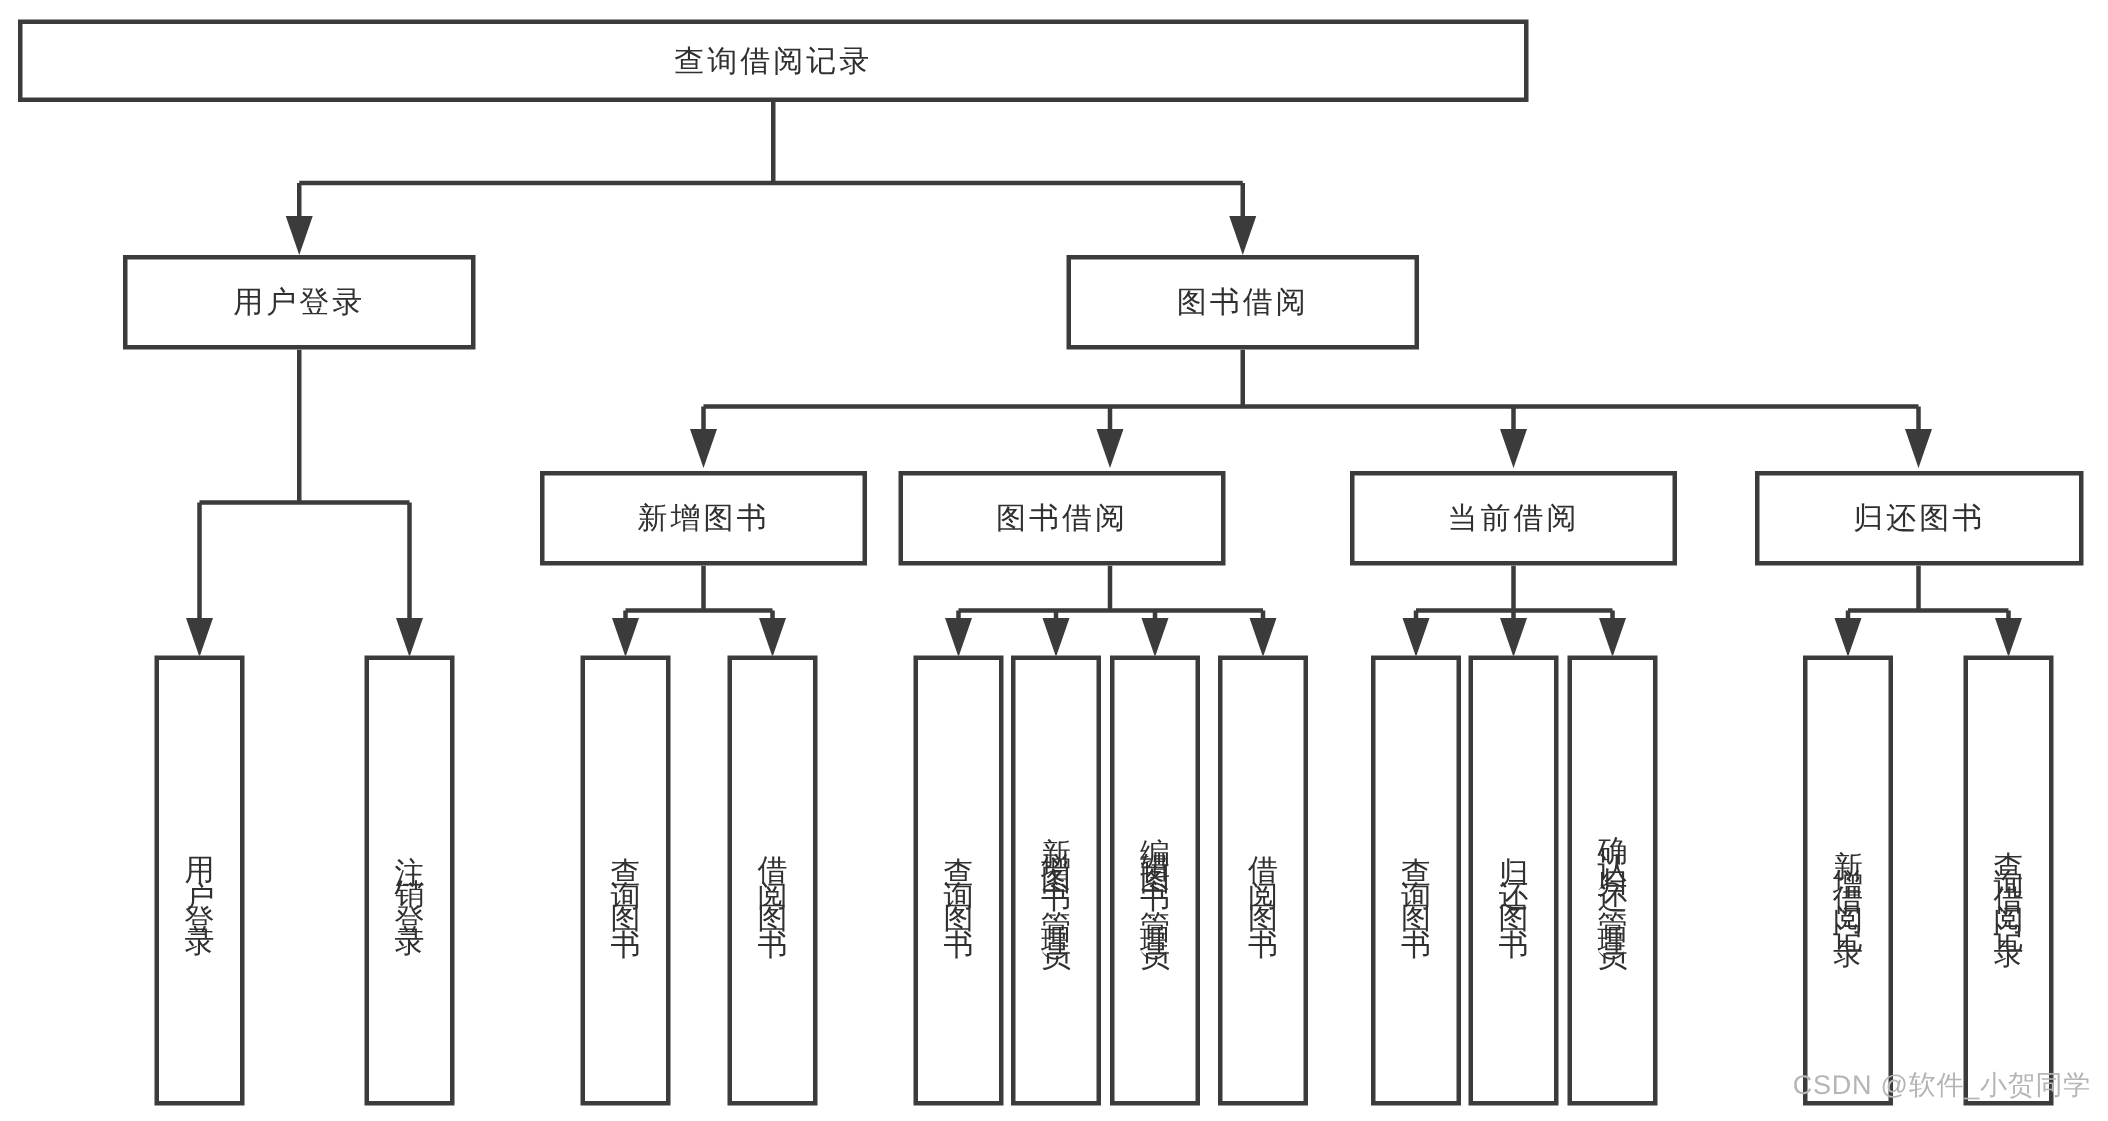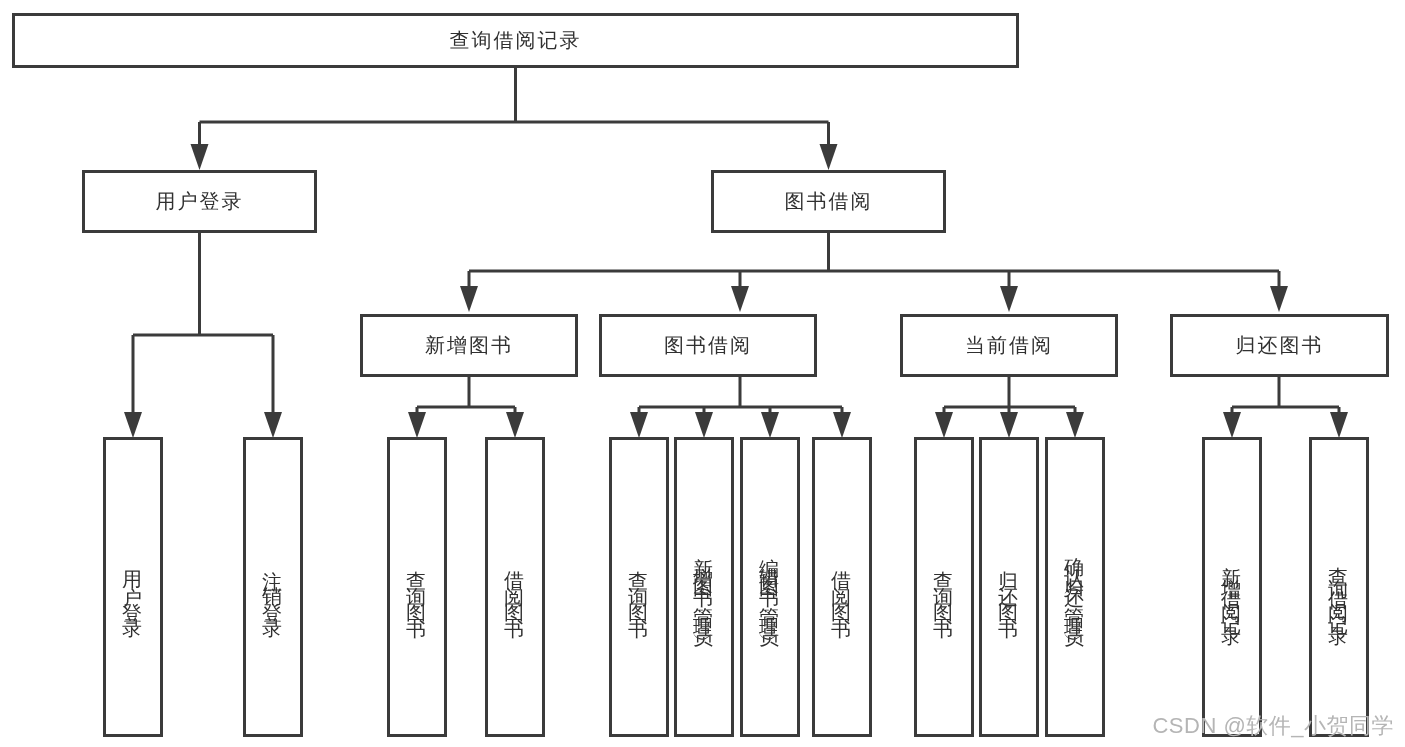--- a/index.html
+++ b/index.html
@@ -30,21 +30,21 @@
   .ls9 { letter-spacing:10px; }
   .lf1  { left:103px; }  .lf2  { left:243px; }
   .lf3  { left:387px; }  .lf4  { left:485px; }
   .lf5  { left:609px; }  .lf6  { left:674px; }
   .lf7  { left:740px; }  .lf8  { left:812px; }
   .lf9  { left:914px; }  .lf10 { left:979px; }
   .lf11 { left:1045px; } .lf12 { left:1202px; }
   .lf13 { left:1309px; }
   .watermark {
     position:absolute; top:711px; right:11px; z-index:5;
-    font-size:22px; letter-spacing:0.5px; color:#b5b5b5;
+    font-size:18px; letter-spacing:0.5px; color:#b5b5b5;
     font-family:"Liberation Sans", sans-serif;
   }
   .cline { stroke:#3b3b3b; stroke-width:3; fill:none; }
   .ahead { fill:#3b3b3b; stroke:none; }
 </style>
 </head>
 <body>
 
 <div class="canvas">
 

